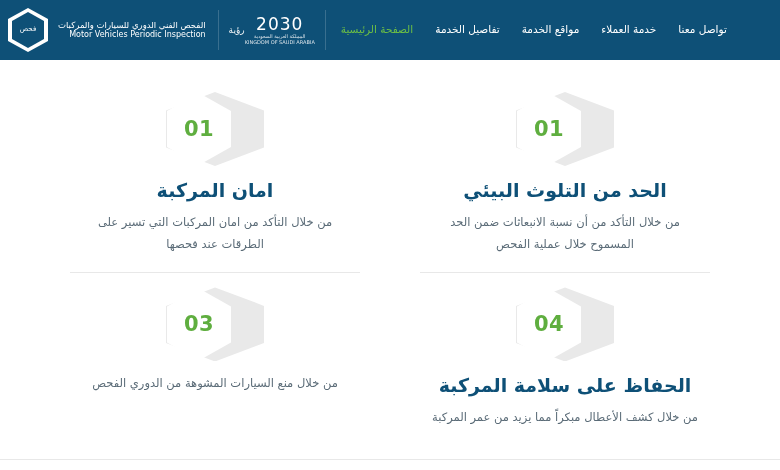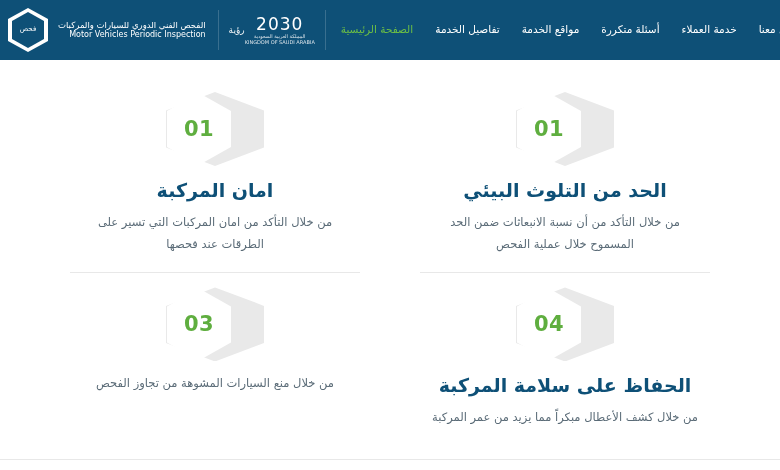--- a/index.html
+++ b/index.html
@@ -229,21 +229,20 @@
       <div class="vision-num">2030</div>
       <div class="vision-sub">المملكة العربية السعودية</div>
       <div class="vision-sub">KINGDOM OF SAUDI ARABIA</div>
     </div>
   </div>
 
   <nav class="nav">
     <div class="nav-item active">الصفحة الرئيسية</div>
     <div class="nav-item">تفاصيل الخدمة</div>
     <div class="nav-item">مواقع الخدمة</div>
-    <div class="nav-item">أسئلة متكررة</div>
     <div class="nav-item">خدمة العملاء</div>
     <div class="nav-item">تواصل معنا</div>
 
   </nav>
 </div>
 
 <div class="content">
   <div class="grid">
 
     <div class="cell div-bottom">
@@ -279,18 +278,18 @@
       <p>من خلال كشف الأعطال مبكراً مما يزيد من عمر المركبة</p>
     </div>
 
     <div class="cell">
       <div class="hex-badge">
         <div class="outline"></div>
         <div class="inner">
           <span class="num">03</span>
         </div>
       </div>
-      <p>من خلال منع السيارات المشوهة من تجاوز الفحص</p>
+      <p>من خلال منع السيارات المشوهة من الدوري الفحص</p>
     </div>
 
   </div>
   <div class="footer-strip"></div>
 </div>
 
 </body></html>

